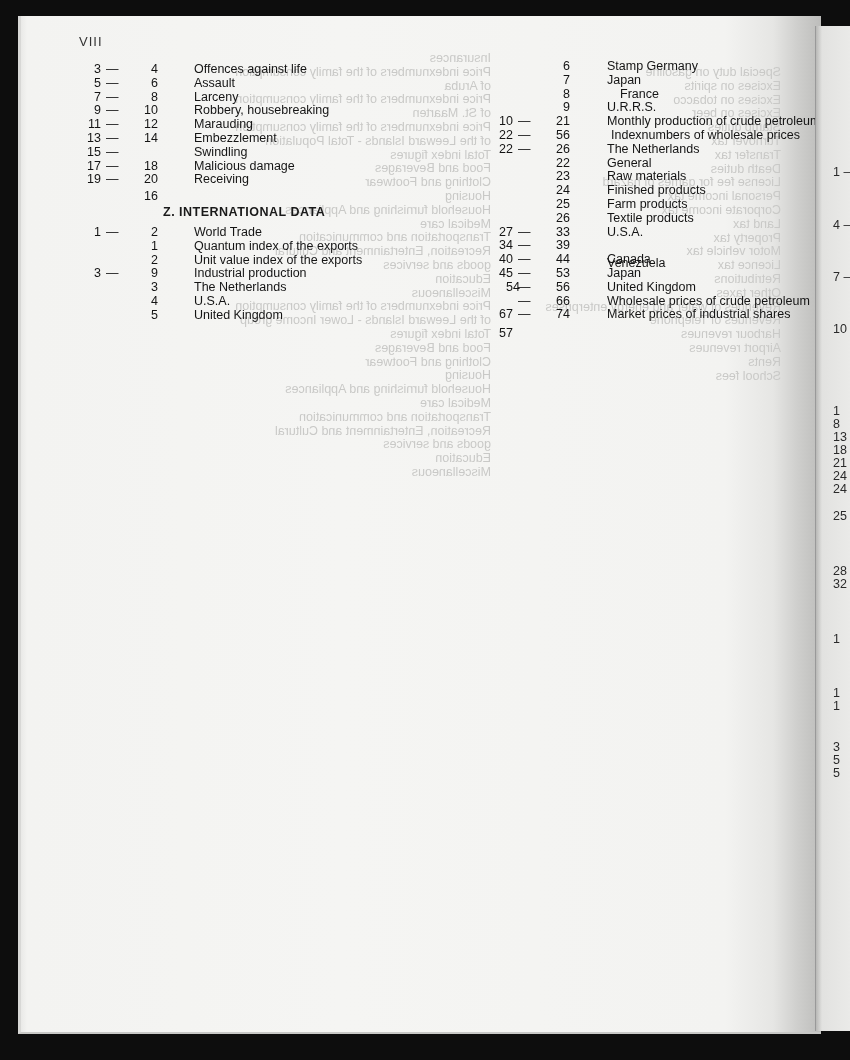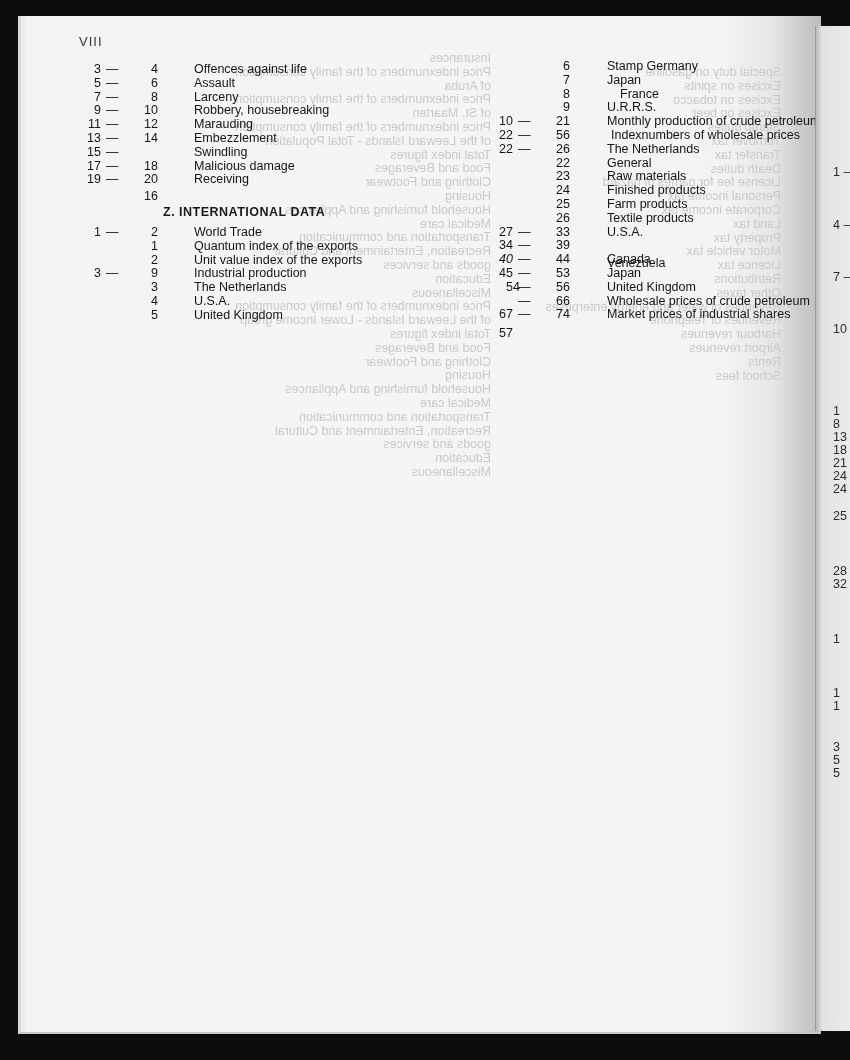--- a/index.html
+++ b/index.html
@@ -268,21 +268,21 @@
         <span class="b" style="left: 57px;">33</span>
         <span class="t" style="left: 116px;">U.S.A.</span>
       </div>
       <div class="row">
         <span class="a" style="left: 0px;">34</span>
         <span class="dash" style="left: 27px;">—</span>
         <span class="b" style="left: 57px;">39</span>
         <span class="t" style="left: 116px; margin-top: 18px;">Venezuela</span>
       </div>
       <div class="row">
-        <span class="a" style="left: 0px; font-style: italic;">40</span>
+        <span class="a" style="left: 0px;">40</span>
         <span class="dash" style="left: 27px;">—</span>
         <span class="b" style="left: 57px;">44</span>
         <span class="t" style="left: 116px;">Canada</span>
       </div>
       <div class="row">
         <span class="a" style="left: 0px;">45</span>
         <span class="dash" style="left: 27px;">—</span>
         <span class="b" style="left: 57px;">53</span>
         <span class="t" style="left: 116px;">Japan</span>
       </div>

